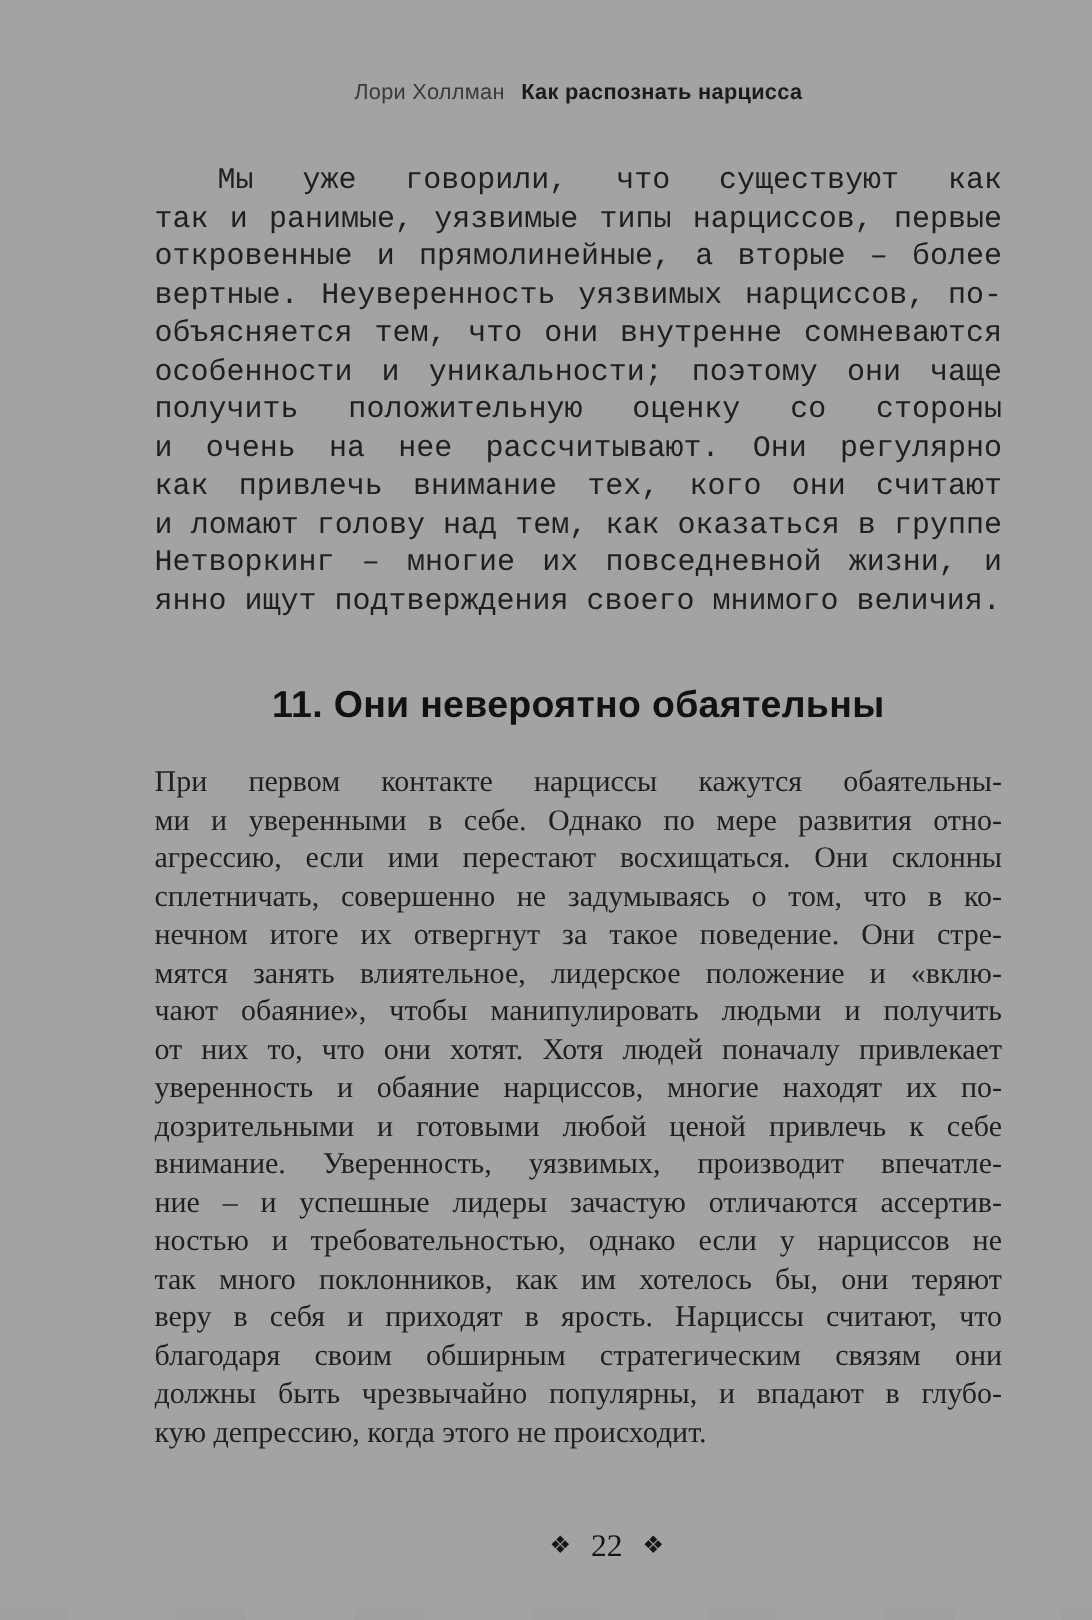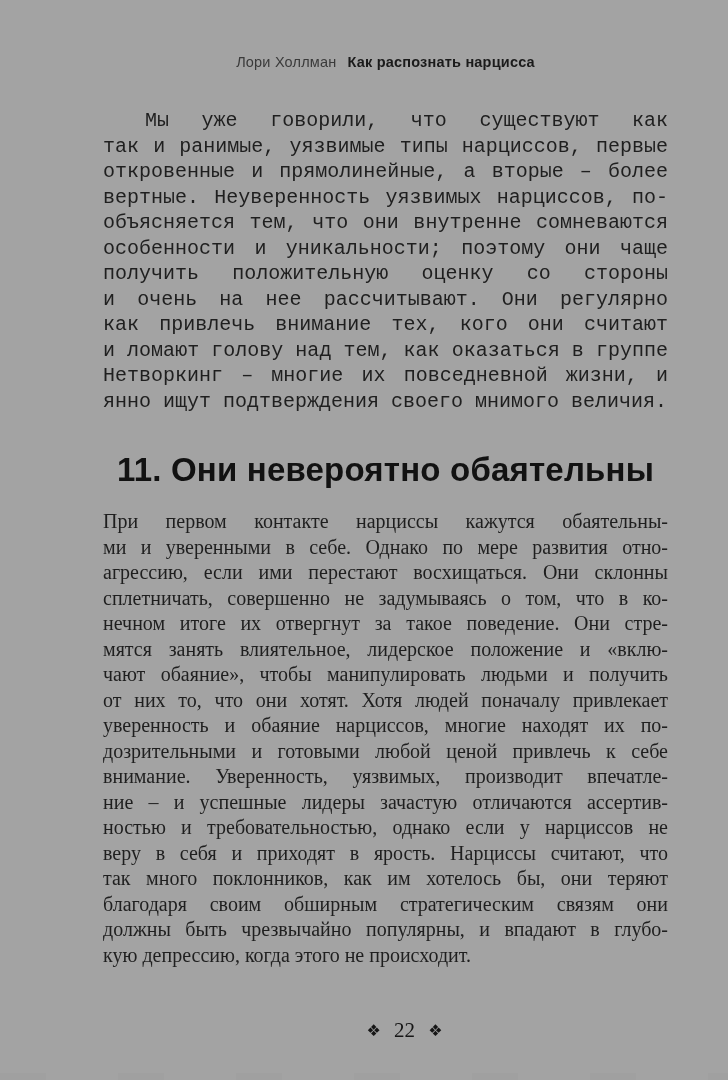--- a/index.html
+++ b/index.html
@@ -52,21 +52,21 @@
   .line.last { text-align-last: left; }
   .chapter-heading {
     position: absolute;
     top: 455px;
     left: 103px;
     width: 565px;
     margin: 0;
     text-align: center;
     font-family: "Liberation Sans", sans-serif;
     font-weight: bold;
-    font-size: 33px;
+    font-size: 25px;
     line-height: 30px;
     color: #121212;
     letter-spacing: 0.2px;
     white-space: nowrap;
   }
   .page-footer {
     position: absolute;
     top: 1017px;
     left: 103px;
     width: 565px;
@@ -133,22 +133,22 @@
       <div class="line">сплетничать, совершенно не задумываясь о том, что в ко-</div>
       <div class="line">нечном итоге их отвергнут за такое поведение. Они стре-</div>
       <div class="line">мятся занять влиятельное, лидерское положение и «вклю-</div>
       <div class="line">чают обаяние», чтобы манипулировать людьми и получить</div>
       <div class="line">от них то, что они хотят. Хотя людей поначалу привлекает</div>
       <div class="line">уверенность и обаяние нарциссов, многие находят их по-</div>
       <div class="line">дозрительными и готовыми любой ценой привлечь к себе</div>
       <div class="line">внимание. Уверенность, уязвимых, производит впечатле-</div>
       <div class="line">ние – и успешные лидеры зачастую отличаются ассертив-</div>
       <div class="line">ностью и требовательностью, однако если у нарциссов не</div>
+      <div class="line">так много поклонников, как им хотелось бы, они теряют</div>
       <div class="line">веру в себя и приходят в ярость. Нарциссы считают, что</div>
-      <div class="line">так много поклонников, как им хотелось бы, они теряют</div>
       <div class="line">благодаря своим обширным стратегическим связям они</div>
       <div class="line">должны быть чрезвычайно популярны, и впадают в глубо-</div>
       <div class="line last">кую депрессию, когда этого не происходит.</div>
     </section>
 
   <footer class="page-footer">
     <span class="ornament">❖</span>
     <span class="page-number">22</span>
     <span class="ornament">❖</span>
   </footer>

